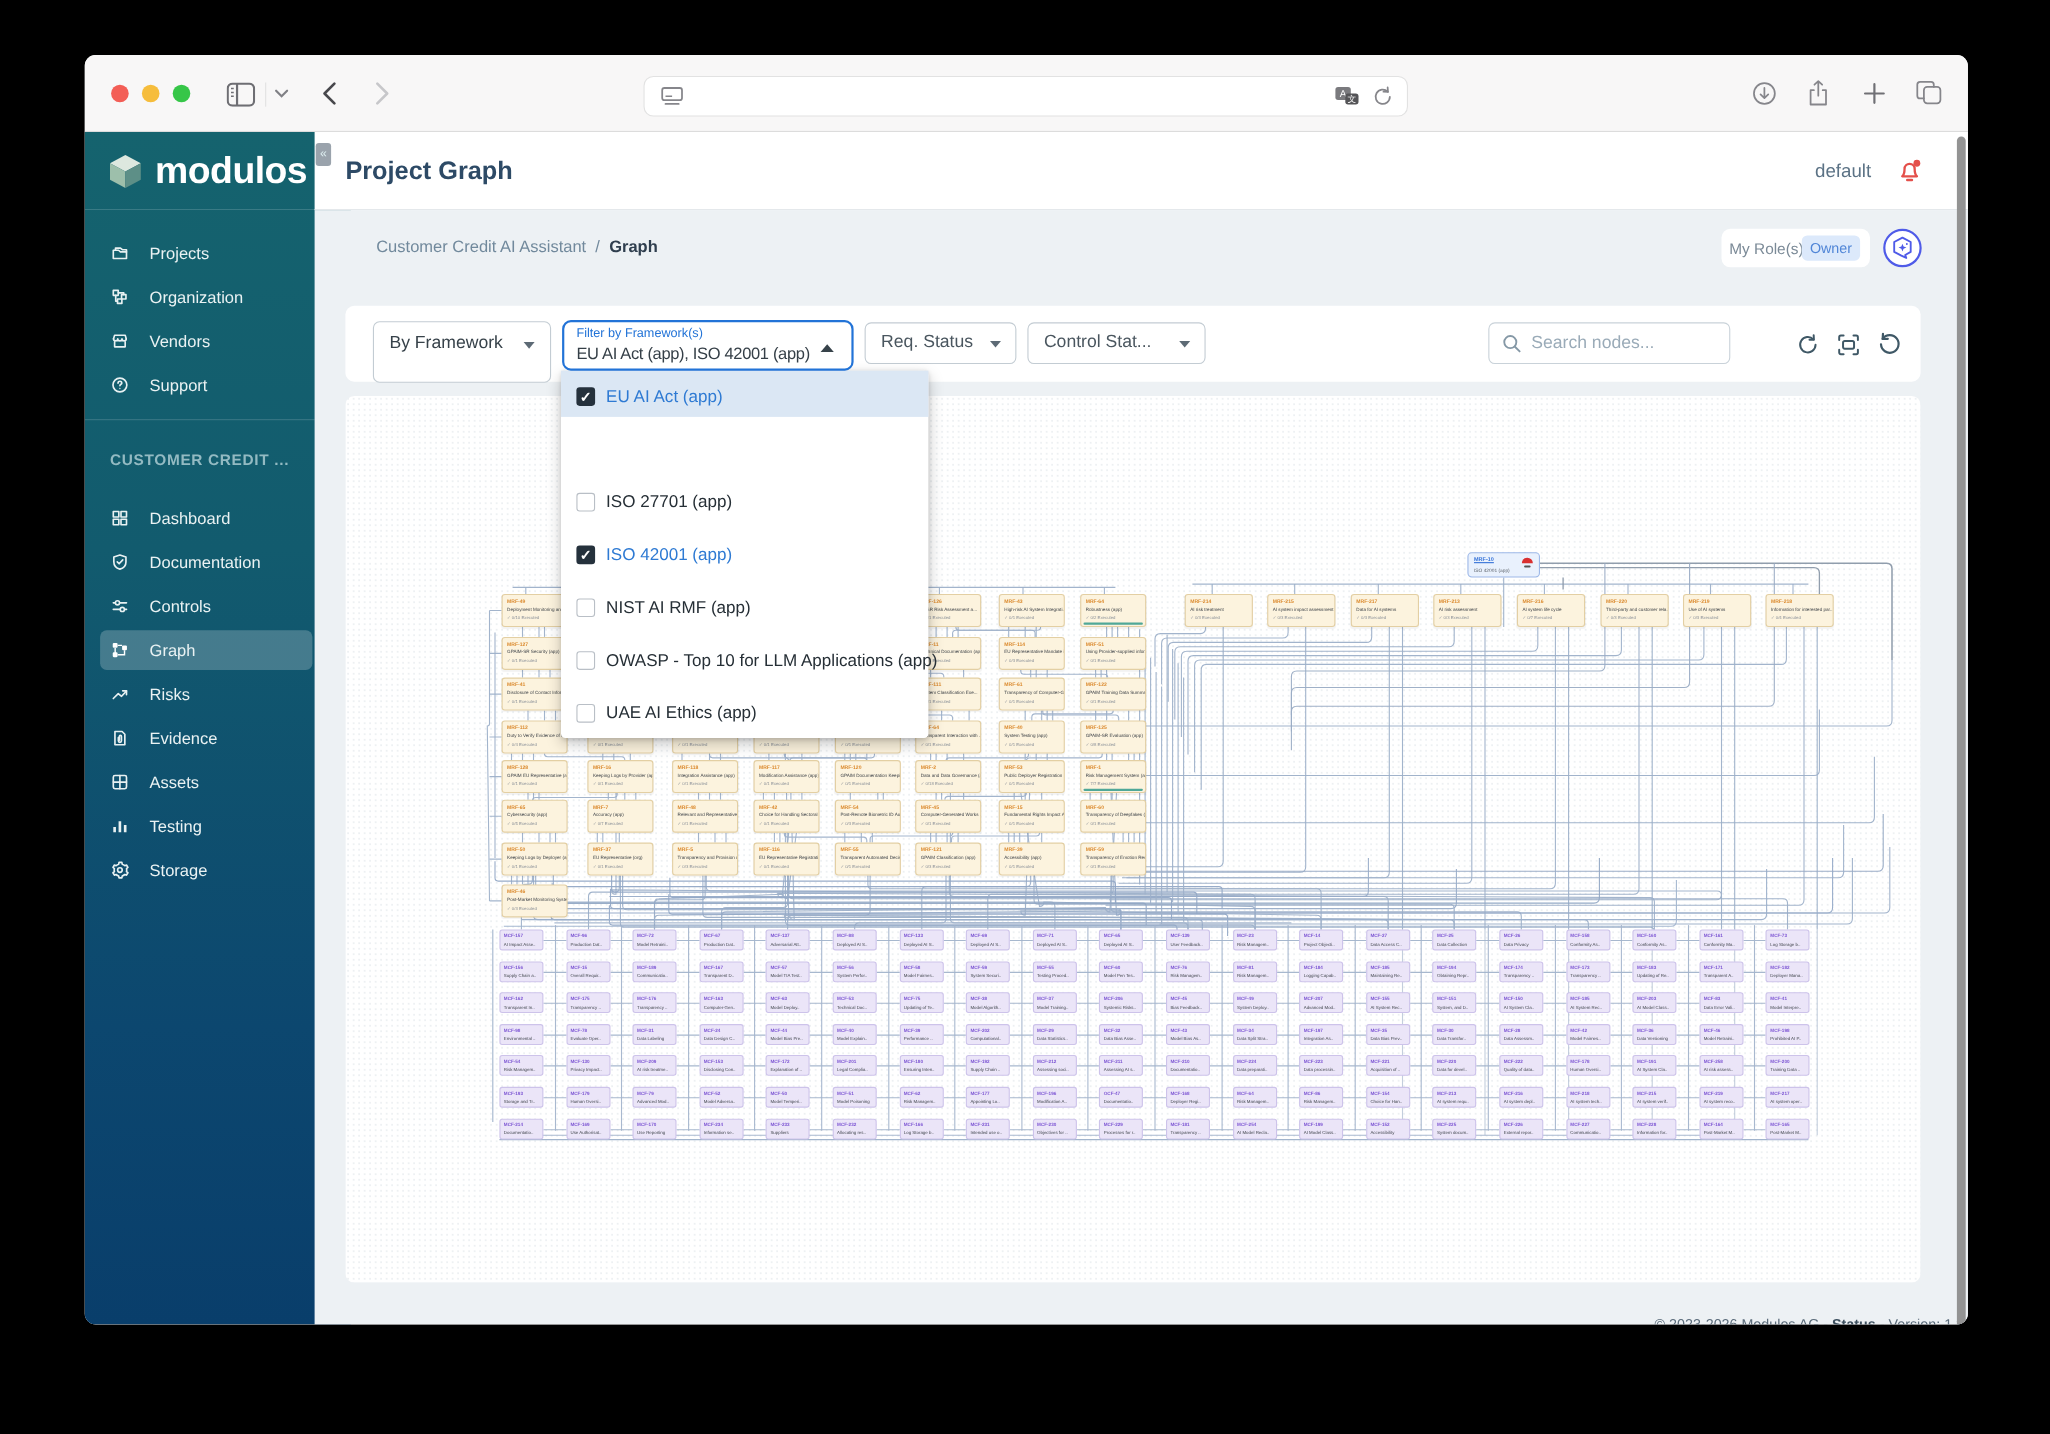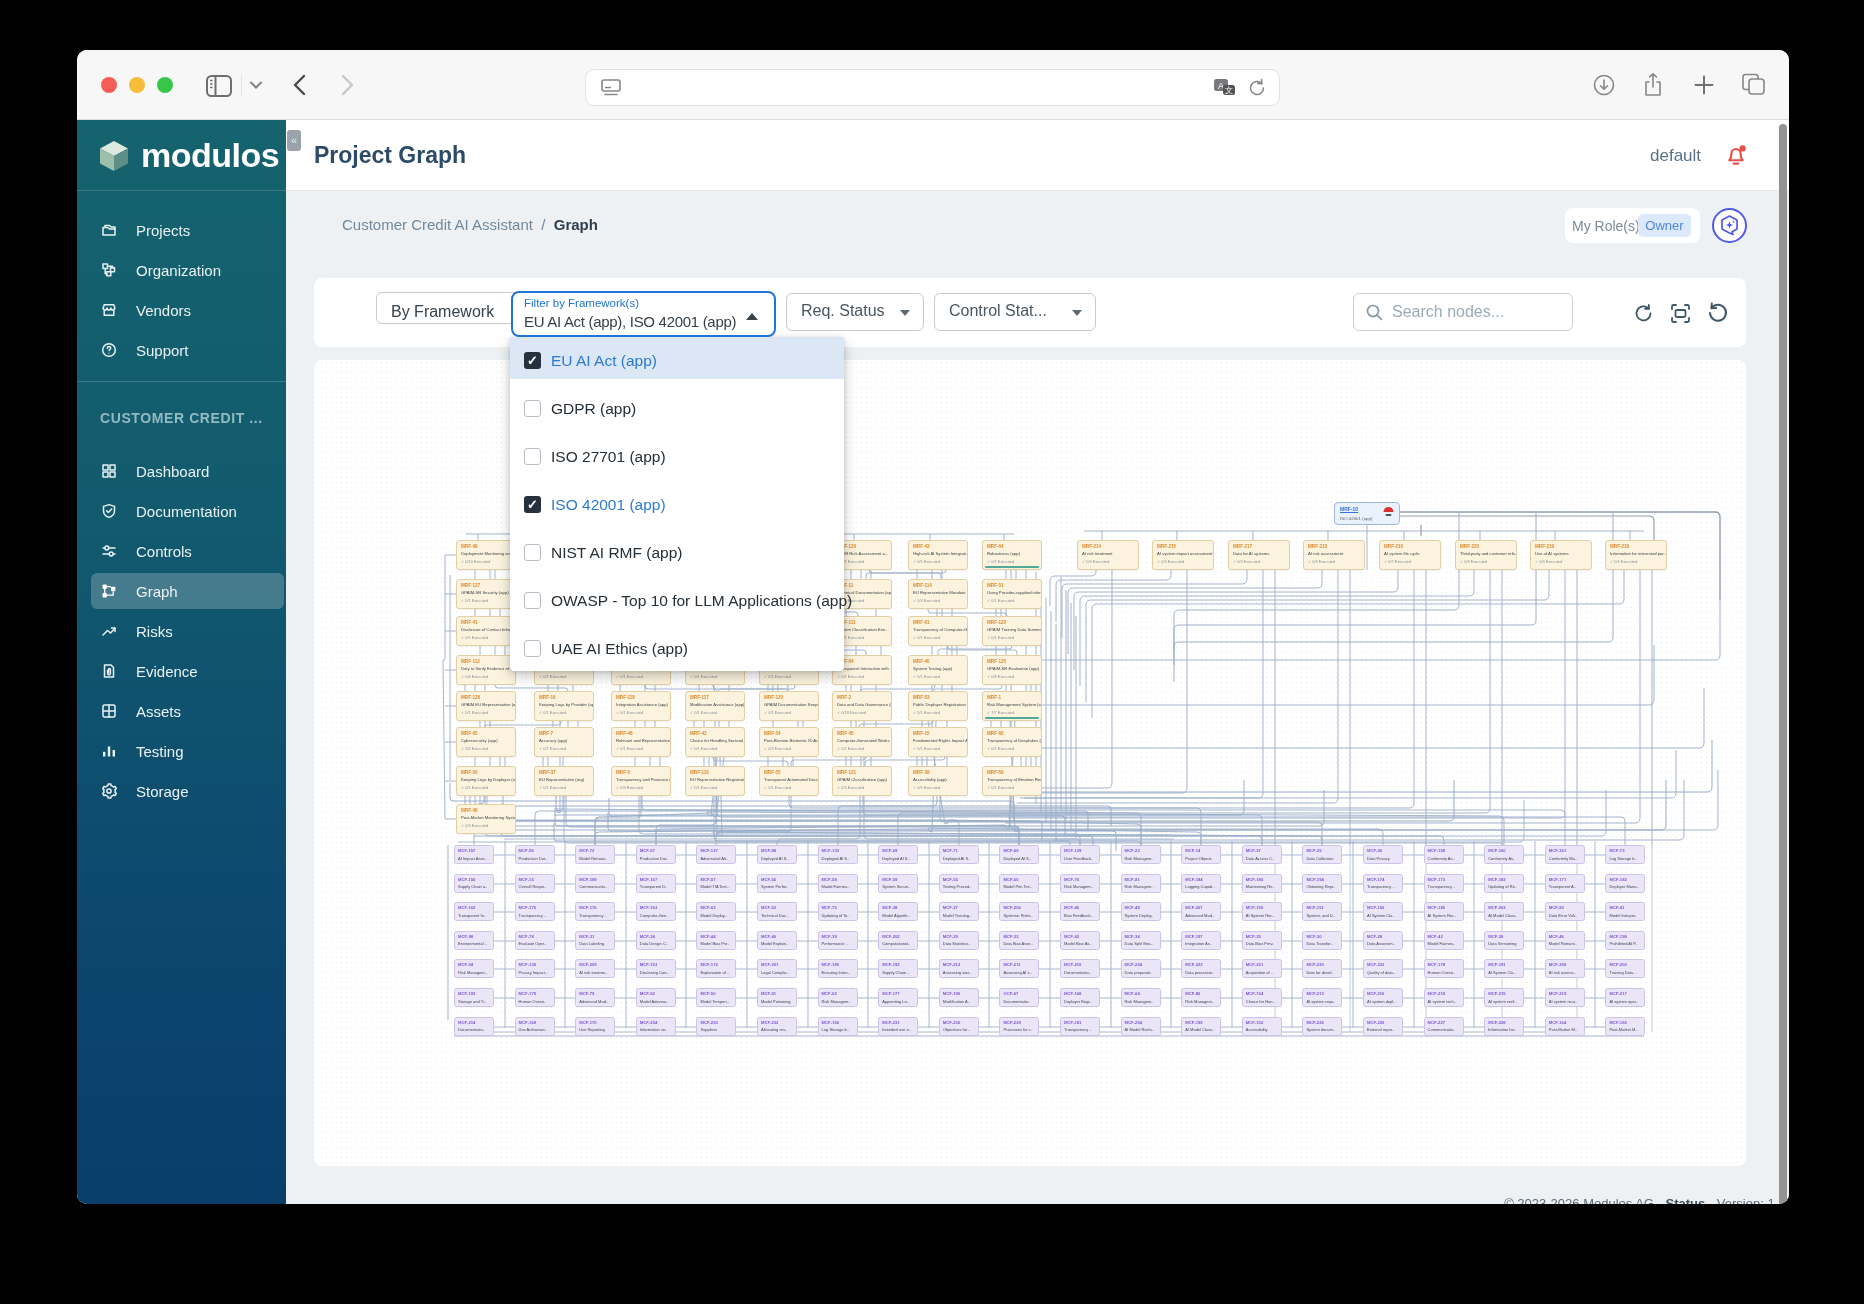--- a/index.html
+++ b/index.html
@@ -240,21 +240,21 @@
 <div style="position:absolute;left:1495px;top:168px;font-size:14px;color:#7b8a97;z-index:7;">My Role(s)</div>
 <div style="position:absolute;left:1561px;top:164px;width:53px;height:23px;background:#dce9fb;border-radius:5px;font-size:13px;color:#5186d7;text-align:center;line-height:23px;z-index:7;">Owner</div>
 <svg style="position:absolute;left:1634px;top:157px;z-index:7;" width="37" height="37" viewBox="0 0 37 37">
       <circle cx="18.5" cy="18.5" r="16.5" stroke="#4f5be8" stroke-width="2" fill="#fff"></circle>
       <path d="M18.5 9 L26 13 V22 L21 24.8 L22 27.5 L17.5 25.4 L11 22 V13 Z" stroke="#4f5be8" stroke-width="1.7" fill="none" stroke-linejoin="round"></path>
       <path d="M18.5 14.5 l1 2.6 2.6 1 -2.6 1 -1 2.6 -1-2.6 -2.6-1 2.6-1 Z" fill="#4f5be8"></path>
       <circle cx="22.5" cy="14.8" r="0.9" fill="#4f5be8"></circle>
     </svg>
 
 <div class="card" style="left:237px;top:228px;width:1432px;height:69px;"></div>
-<div class="selbox" style="left:262px;top:242px;width:162px;height:32px;margin-left:37px;">
+<div class="selbox" style="left:262px;top:242px;width:162px;height:56px;">
       <span class="t" style="color:#37424a;">By Framework</span>
       <div class="chv" style="right:14px;top:18px;"></div>
     </div>
 <div id="fltbox">
       <span class="lab">Filter by Framework(s)</span>
       <span class="val">EU AI Act (app), ISO 42001 (app)</span>
       <div class="chvu" style="right:16px;top:20px;"></div>
     </div>
 <div class="selbox" style="left:709px;top:243px;width:138px;height:38px;">
       <span class="t" style="top:8px;">Req. Status</span>
@@ -1529,24 +1529,20 @@
       <div class="pn" style="left:1291.4px;top:656.6px;">
         <span class="id">MCF-165</span>
         <span class="nm">Post-Market M..</span>
       </div>
     </div>
 <div id="ddpanel">
       <div class="ddrow" style="top:0px;background:#dbe7f4;height:42px;">
         <div class="cb cbc">✓</div>
         <span class="tx txsel">EU AI Act (app)</span>
       </div>
-      <div class="ddrow" style="top:48px;">
-        <div class="cb cbu"></div>
-        <span class="tx">GDPR (app)</span>
-      </div>
       <div class="ddrow" style="top:96px;">
         <div class="cb cbu"></div>
         <span class="tx">ISO 27701 (app)</span>
       </div>
       <div class="ddrow" style="top:144px;">
         <div class="cb cbc">✓</div>
         <span class="tx txsel">ISO 42001 (app)</span>
       </div>
       <div class="ddrow" style="top:192px;">
         <div class="cb cbu"></div>

